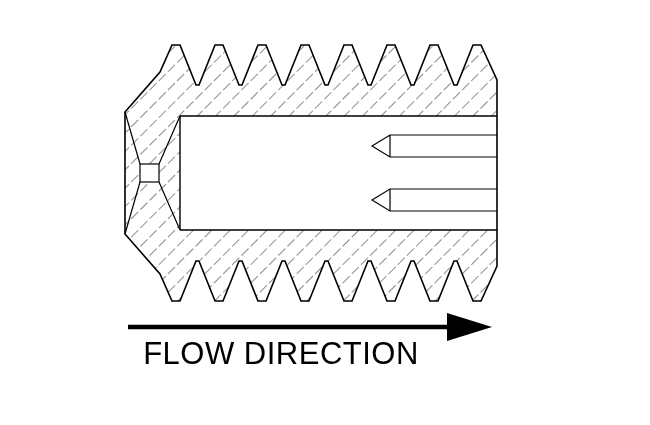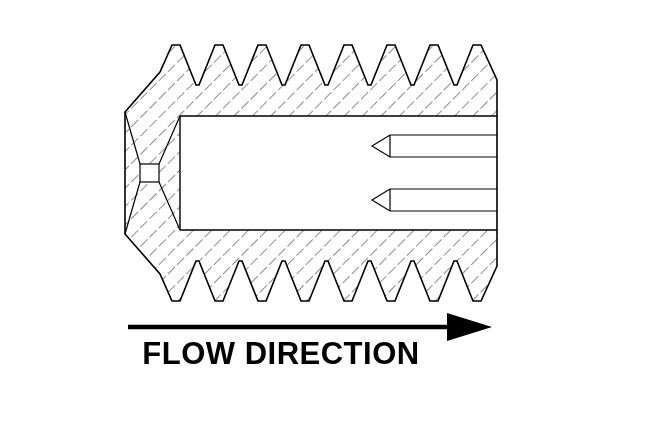--- a/index.html
+++ b/index.html
@@ -9,21 +9,20 @@
     width: 650px;
     height: 425px;
     overflow: hidden;
     font-family: "Liberation Sans", sans-serif;
   }
   .canvas {
     position: relative;
     width: 650px;
     height: 381px;
     background: #ffffff;
-    font-weight: bold;
   }
   svg { display: block; }
   .caption-text {
     font-family: "Liberation Sans", sans-serif;
     font-size: 31px;
     letter-spacing: 0.5px;
     fill: #000000;
   }
 </style>
 </head>

